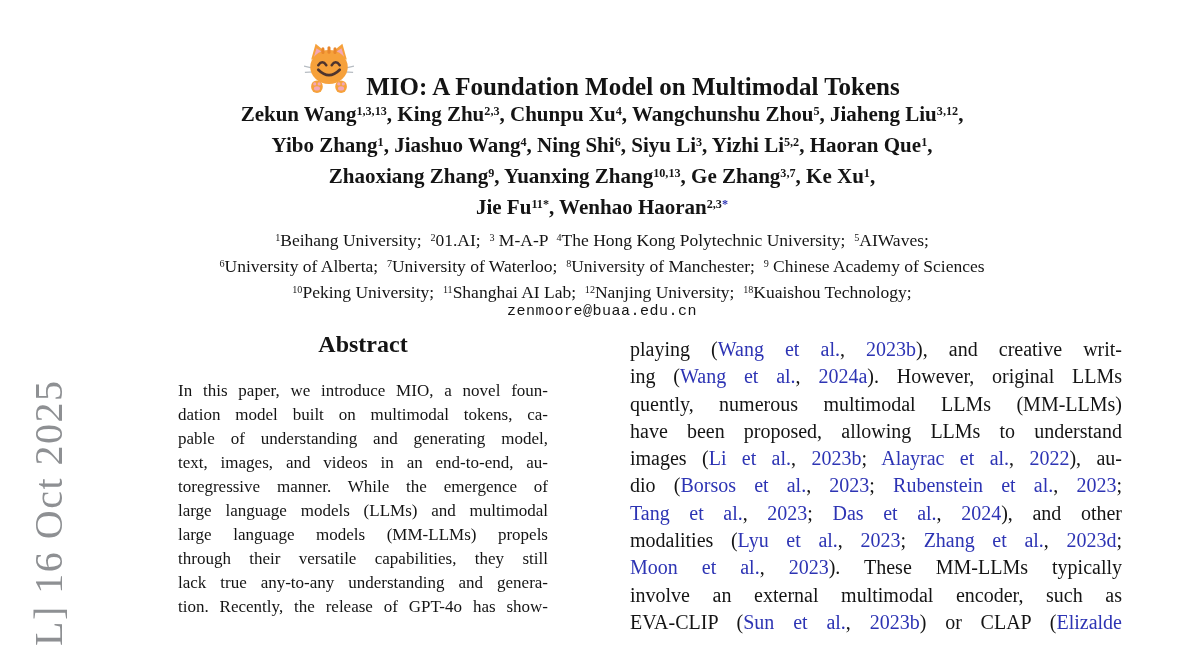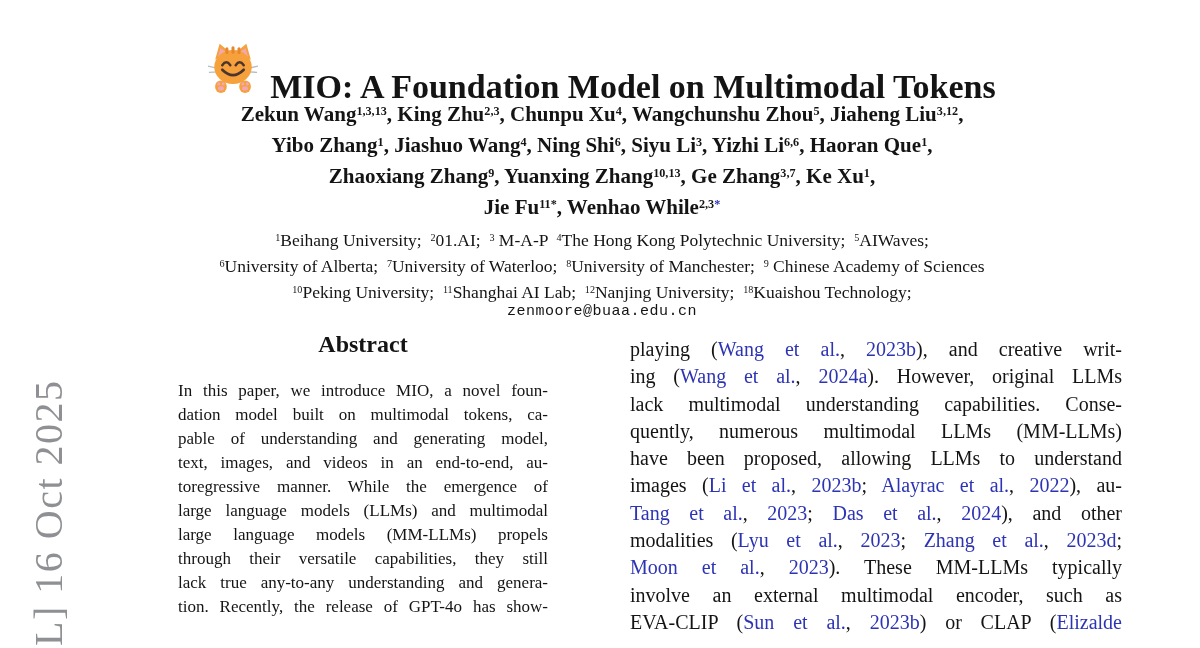--- a/index.html
+++ b/index.html
@@ -23,21 +23,21 @@
     transform:rotate(-90deg);transform-origin:0 0;
     white-space:nowrap;color:var(--wm);
     font-size:40px;letter-spacing:1.5px;line-height:46px;
     font-family:"Liberation Serif", serif;
   }
   
   .centerband{position:absolute;left:2px;width:1200px;text-align:center;}
   #title-row{
     top:36px;display:flex;justify-content:center;align-items:center;gap:12px;height:62px;
   }
-  #paper-title{font-size:34px;font-weight:bold;white-space:nowrap;margin-top:40px;}
+  #paper-title{font-size:25px;font-weight:bold;white-space:nowrap;margin-top:40px;}
   #authors{top:99px;font-size:21px;font-weight:bold;line-height:31px;}
   #affils{top:227px;font-size:17.5px;line-height:26px;}
   #email{top:303px;font-size:15px;font-family:"Liberation Mono", monospace;letter-spacing:0.5px;}
   
   #abstract-head{
     position:absolute;left:178px;top:331px;width:370px;text-align:center;
     font-size:24px;font-weight:bold;
   }
   #abstract-body{
     position:absolute;left:178px;top:379px;width:370px;
@@ -90,23 +90,23 @@
           <circle cx="44" cy="49" r="1.8"></circle>
         <ellipse cx="41.5" cy="54" rx="3.4" ry="2.4"></ellipse>
       </g>
     </g>
   </svg>
   <span id="paper-title">MIO: A Foundation Model on Multimodal Tokens</span>
 </div>
 
 <div class="centerband" id="authors">
     <div class="tline"><span>Zekun Wang</span><sup>1,3,13</sup><span>, King Zhu</span><sup>2,3</sup><span>, Chunpu Xu</span><sup>4</sup><span>, Wangchunshu Zhou</span><sup>5</sup><span>, Jiaheng Liu</span><sup>3,12</sup><span>,</span></div>
-    <div class="tline"><span>Yibo Zhang</span><sup>1</sup><span>, Jiashuo Wang</span><sup>4</sup><span>, Ning Shi</span><sup>6</sup><span>, Siyu Li</span><sup>3</sup><span>, Yizhi Li</span><sup>6,6</sup><span>, Haoran Que</span><sup>1</sup><span>,</span></div>
+    <div class="tline"><span>Yibo Zhang</span><sup>1</sup><span>, Jiashuo Wang</span><sup>4</sup><span>, Ning Shi</span><sup>6</sup><span>, Siyu Li</span><sup>3</sup><span>, Yizhi Li</span><sup>5,2</sup><span>, Haoran Que</span><sup>1</sup><span>,</span></div>
     <div class="tline"><span>Zhaoxiang Zhang</span><sup>9</sup><span>, Yuanxing Zhang</span><sup>10,13</sup><span>, Ge Zhang</span><sup>3,7</sup><span>, Ke Xu</span><sup>1</sup><span>,</span></div>
-    <div class="tline"><span>Jie Fu</span><sup>11*</sup><span>, Wenhao While</span><sup>2,3</sup><sup class="sup-blue">*</sup></div>
+    <div class="tline"><span>Jie Fu</span><sup>11*</sup><span>, Wenhao Haoran</span><sup>2,3</sup><sup class="sup-blue">*</sup></div>
   </div>
 
 <div class="centerband" id="affils">
     <div class="tline"><sup>1</sup><span>Beihang University; &nbsp;</span><sup>2</sup><span>01.AI; &nbsp;</span><sup>3</sup><span> M-A-P &nbsp;</span><sup>4</sup><span>The Hong Kong Polytechnic University; &nbsp;</span><sup>5</sup><span>AIWaves;</span></div>
     <div class="tline"><sup>6</sup><span>University of Alberta; &nbsp;</span><sup>7</sup><span>University of Waterloo; &nbsp;</span><sup>8</sup><span>University of Manchester; &nbsp;</span><sup>9</sup><span> Chinese Academy of Sciences</span></div>
     <div class="tline"><sup>10</sup><span>Peking University; &nbsp;</span><sup>11</sup><span>Shanghai AI Lab; &nbsp;</span><sup>12</sup><span>Nanjing University; &nbsp;</span><sup>18</sup><span>Kuaishou Technology;</span></div>
   </div>
 
 <div class="centerband" id="email">zenmoore@buaa.edu.cn</div>
 
@@ -121,22 +121,22 @@
     <div class="tline">large language models (LLMs) and multimodal</div>
     <div class="tline">large language models (MM-LLMs) propels</div>
     <div class="tline">through their versatile capabilities, they still</div>
     <div class="tline">lack true any-to-any understanding and genera-</div>
     <div class="tline">tion. Recently, the release of GPT-4o has show-</div>
   </div>
 
 <div id="intro-col" class="justify">
     <div class="tline"><span>playing (</span><span class="cite">Wang et al.</span><span>, </span><span class="cite">2023b</span><span>), and creative writ-</span></div>
     <div class="tline"><span>ing (</span><span class="cite">Wang et al.</span><span>, </span><span class="cite">2024a</span><span>). However, original LLMs</span></div>
-    <div class="tline"><span>lack multimodal understanding capabilities. Conse-</span></div>
     <div class="tline"><span>quently, numerous multimodal LLMs (MM-LLMs)</span></div>
     <div class="tline"><span>have been proposed, allowing LLMs to understand</span></div>
     <div class="tline"><span>images (</span><span class="cite">Li et al.</span><span>, </span><span class="cite">2023b</span><span>; </span><span class="cite">Alayrac et al.</span><span>, </span><span class="cite">2022</span><span>), au-</span></div>
+    <div class="tline"><span>dio (</span><span class="cite">Borsos et al.</span><span>, </span><span class="cite">2023</span><span>; </span><span class="cite">Rubenstein et al.</span><span>, </span><span class="cite">2023</span><span>;</span></div>
     <div class="tline"><span class="cite">Tang et al.</span><span>, </span><span class="cite">2023</span><span>; </span><span class="cite">Das et al.</span><span>, </span><span class="cite">2024</span><span>), and other</span></div>
     <div class="tline"><span>modalities (</span><span class="cite">Lyu et al.</span><span>, </span><span class="cite">2023</span><span>; </span><span class="cite">Zhang et al.</span><span>, </span><span class="cite">2023d</span><span>;</span></div>
     <div class="tline"><span class="cite">Moon et al.</span><span>, </span><span class="cite">2023</span><span>). These MM-LLMs typically</span></div>
     <div class="tline"><span>involve an external multimodal encoder, such as</span></div>
     <div class="tline"><span>EVA-CLIP (</span><span class="cite">Sun et al.</span><span>, </span><span class="cite">2023b</span><span>) or CLAP (</span><span class="cite">Elizalde</span></div>
   </div>
 
 </body></html>

